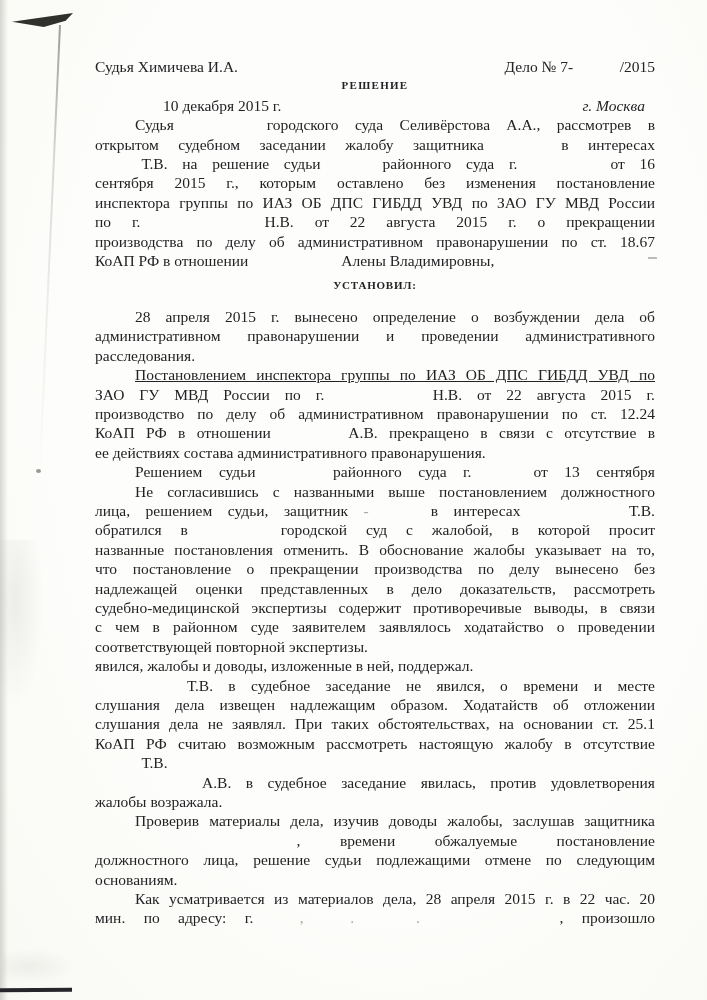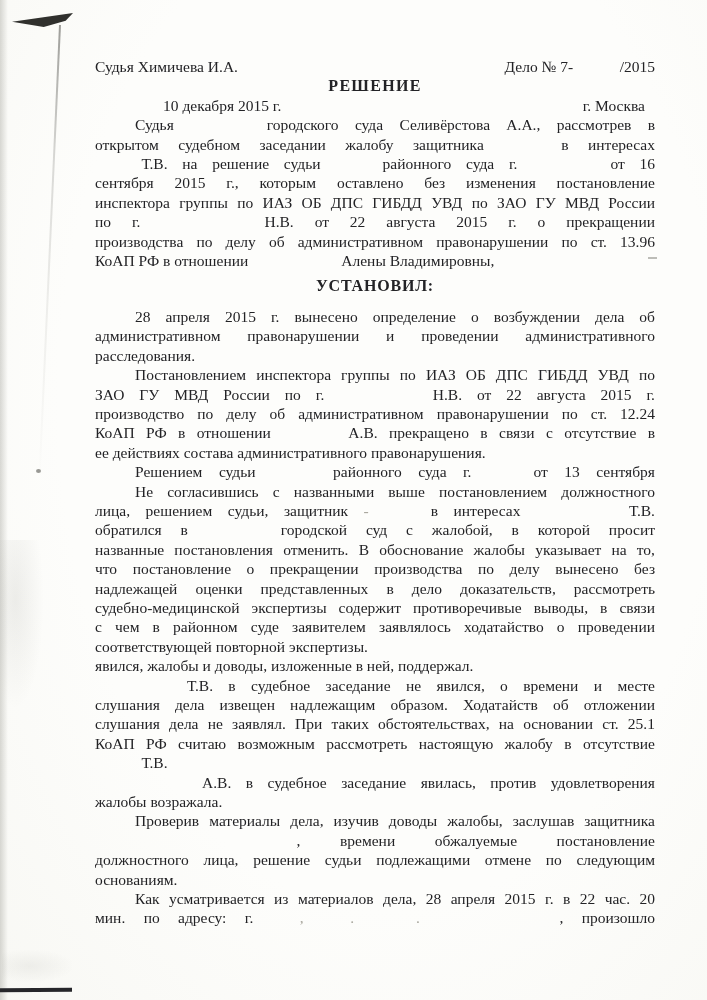--- a/index.html
+++ b/index.html
@@ -6,21 +6,21 @@
   body{background:#e9e9e6;}
   .page{
     position:relative;width:707px;height:1000px;overflow:hidden;
     background:radial-gradient(ellipse at 55% 40%, #fdfdfb 60%, #f8f8f4 100%);
     font-family:"Liberation Serif","DejaVu Serif",serif;
     font-size:15.5px;color:#232326;
   }
   .content{position:absolute;left:95px;top:57px;width:560px;}
   .row{display:flex;justify-content:space-between;line-height:19.4px;min-height:19.4px;}
   .title{text-align:center;font-weight:bold;line-height:19.4px;min-height:19.4px;
-         font-size:16px;letter-spacing:1.3px;}
+         font-size:11px;letter-spacing:1.3px;}
   [data-name="ustanovil-heading"]{margin:6px 0 11px 0;letter-spacing:0.8px;}
   .para{margin:0;}
   .line{line-height:19.4px;min-height:19.4px;}
   .line.j{text-align:justify;text-align-last:justify;}
   .faint{color:#a8a69d;}
   
   .artifact{position:absolute;pointer-events:none;}
   .fold-wedge{left:12px;top:13px;width:61px;height:14px;background:#30302d;
     clip-path:polygon(0 62%,100% 0,88% 55%,52% 100%);}
   .crease-line{left:59px;top:25px;width:2px;height:455px;
@@ -50,40 +50,40 @@
   <div class="artifact edge-mark" data-name="scan-edge-mark"></div>
   <div class="artifact bottom-bar" data-name="bottom-scan-bar"></div>
   <div class="content" data-name="document-body">
       <div class="row" data-name="header-row">
         <span data-name="header-row-left">Судья Химичева И.А.</span>
         <span data-name="header-row-right">Дело № 7-   /2015</span>
       </div>
       <div class="title" data-name="decision-title">РЕШЕНИЕ</div>
       <div class="row" data-name="date-place-row">
         <span data-name="date-place-row-left" style="padding-left: 68px;">10 декабря 2015 г.</span>
-        <span data-name="date-place-row-right" style="padding-right: 10px;">г. Москва</span>
+        <span data-name="date-place-row-right" style="padding-right: 10px; font-style: italic;">г. Москва</span>
       </div>
       <div class="para" data-name="intro-paragraph">
         <div class="line j" data-name="text-line" style="text-indent: 40px;">Судья      городского суда Селивёрстова А.А., рассмотрев в</div>
         <div class="line j" data-name="text-line">открытом судебном заседании жалобу защитника     в интересах</div>
         <div class="line j" data-name="text-line">   Т.В. на решение судьи    районного суда г.      от 16</div>
         <div class="line j" data-name="text-line">сентября 2015 г., которым оставлено без изменения постановление</div>
         <div class="line j" data-name="text-line">инспектора группы по ИАЗ ОБ ДПС ГИБДД УВД по ЗАО ГУ МВД России</div>
         <div class="line j" data-name="text-line">по г.        Н.В. от 22 августа 2015 г. о прекращении</div>
-        <div class="line j" data-name="text-line">производства по делу об административном правонарушении по ст. 13.96</div>
+        <div class="line j" data-name="text-line">производства по делу об административном правонарушении по ст. 18.67</div>
         <div class="line" data-name="text-line">КоАП РФ в отношении      Алены Владимировны,</div>
       </div>
       <div class="title" data-name="ustanovil-heading">УСТАНОВИЛ:</div>
       <div class="para" data-name="paragraph-opredelenie">
         <div class="line j" data-name="text-line" style="text-indent: 40px;">28 апреля 2015 г. вынесено определение о возбуждении дела об</div>
         <div class="line j" data-name="text-line">административном правонарушении и проведении административного</div>
         <div class="line" data-name="text-line">расследования.</div>
       </div>
       <div class="para" data-name="paragraph-postanovlenie">
-        <div class="line j" data-name="text-line" style="text-indent: 40px;">Постановлением инспектора группы по ИАЗ ОБ ДПС ГИБДД УВД по</div>
+        <div class="line j" data-name="text-line" style="text-indent: 40px; text-decoration: underline;">Постановлением инспектора группы по ИАЗ ОБ ДПС ГИБДД УВД по</div>
         <div class="line j" data-name="text-line">ЗАО ГУ МВД России по г.       Н.В. от 22 августа 2015 г.</div>
         <div class="line j" data-name="text-line">производство по делу об административном правонарушении по ст. 12.24</div>
         <div class="line j" data-name="text-line">КоАП РФ в отношении     А.В. прекращено в связи с отсутствие в</div>
         <div class="line" data-name="text-line">ее действиях состава административного правонарушения.</div>
       </div>
       <div class="para" data-name="paragraph-reshenie-sudji">
         <div class="line j" data-name="text-line" style="text-indent: 40px;">Решением судьи     районного суда г.    от 13 сентября</div>
       </div>
       <div class="para" data-name="paragraph-zhaloba">
         <div class="line j" data-name="text-line" style="text-indent: 40px;">Не согласившись с названными выше постановлением должностного</div>

